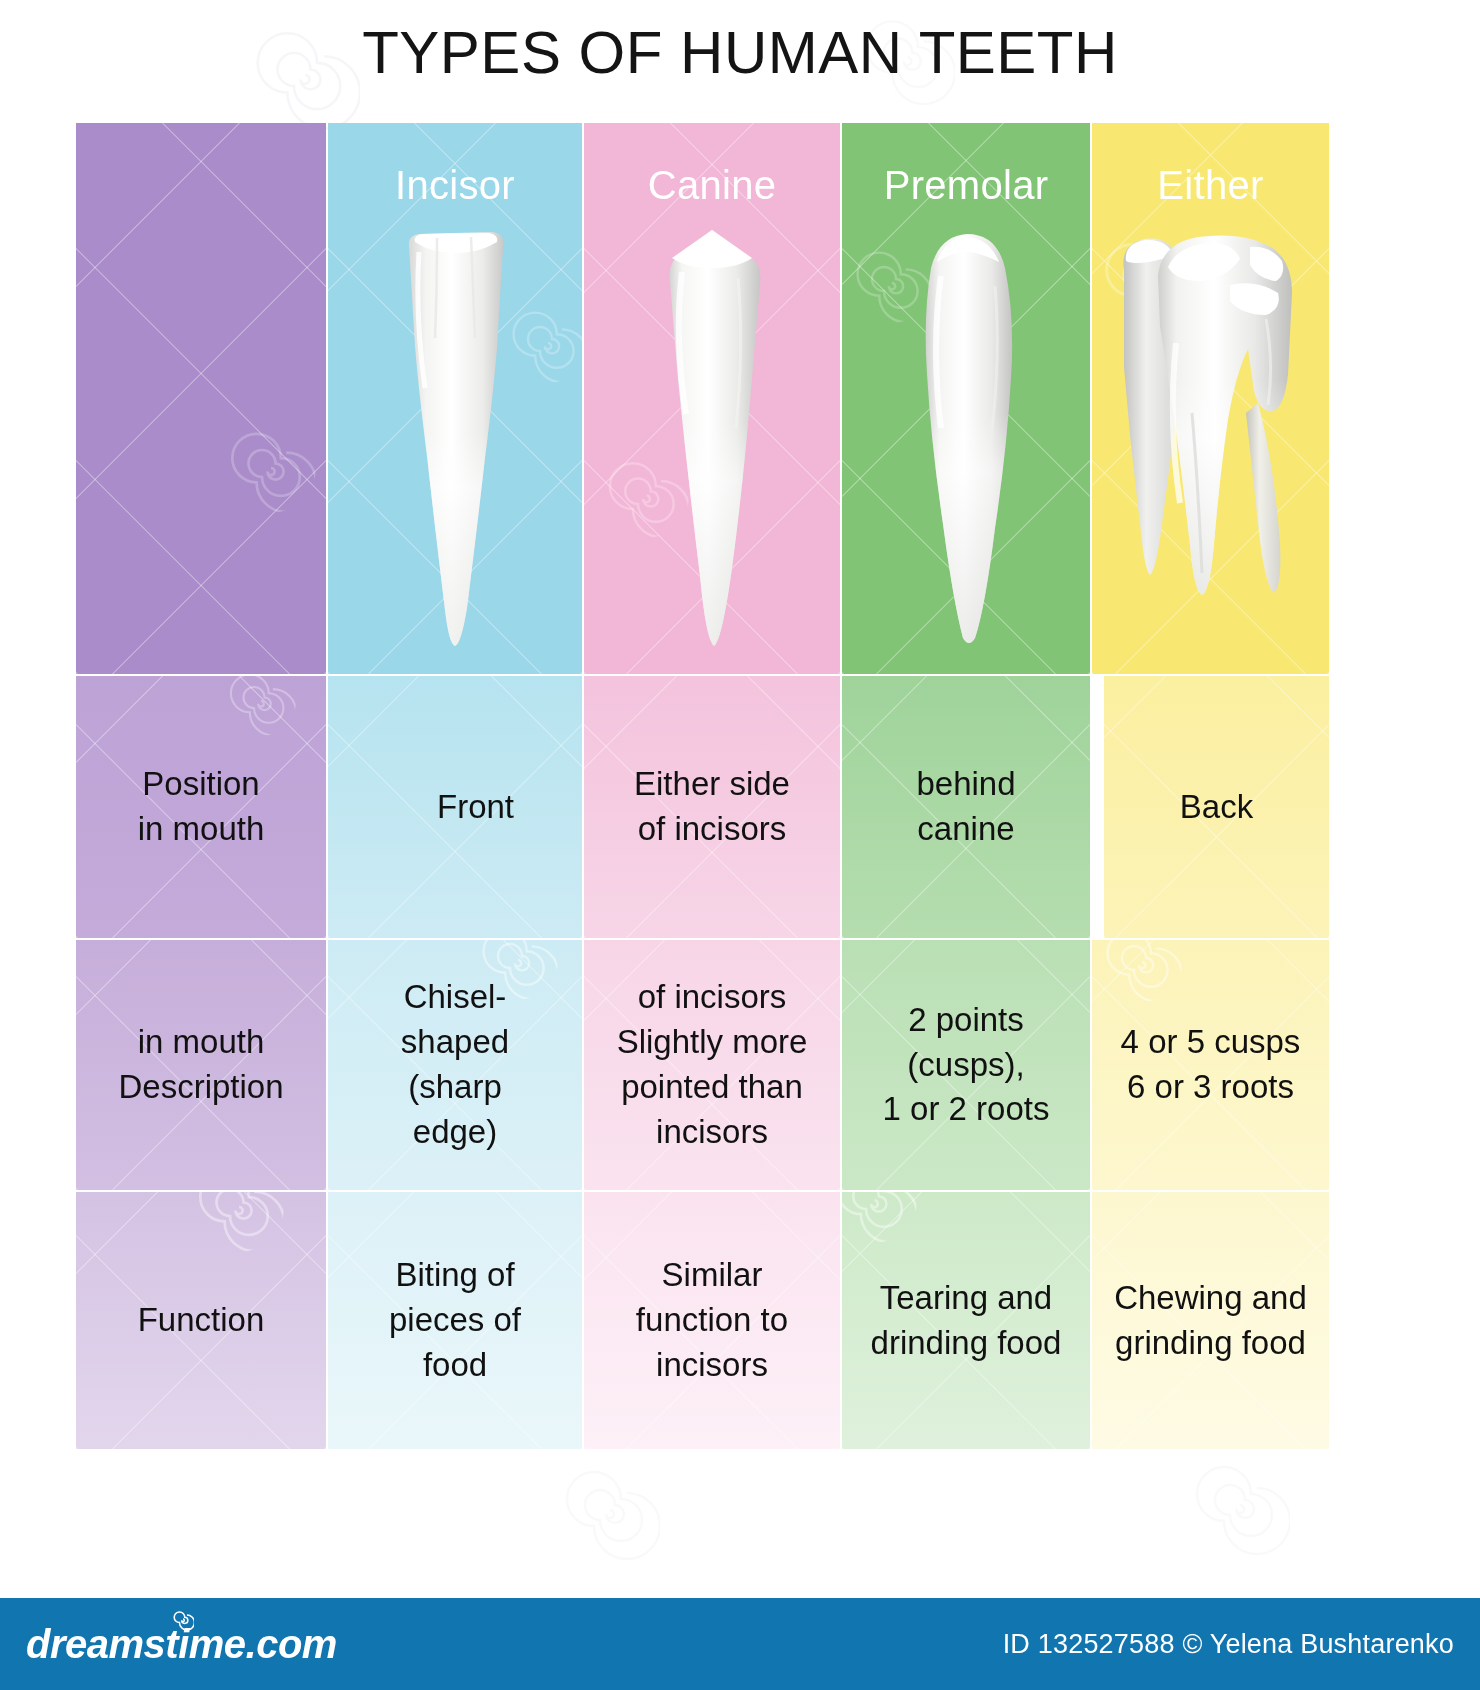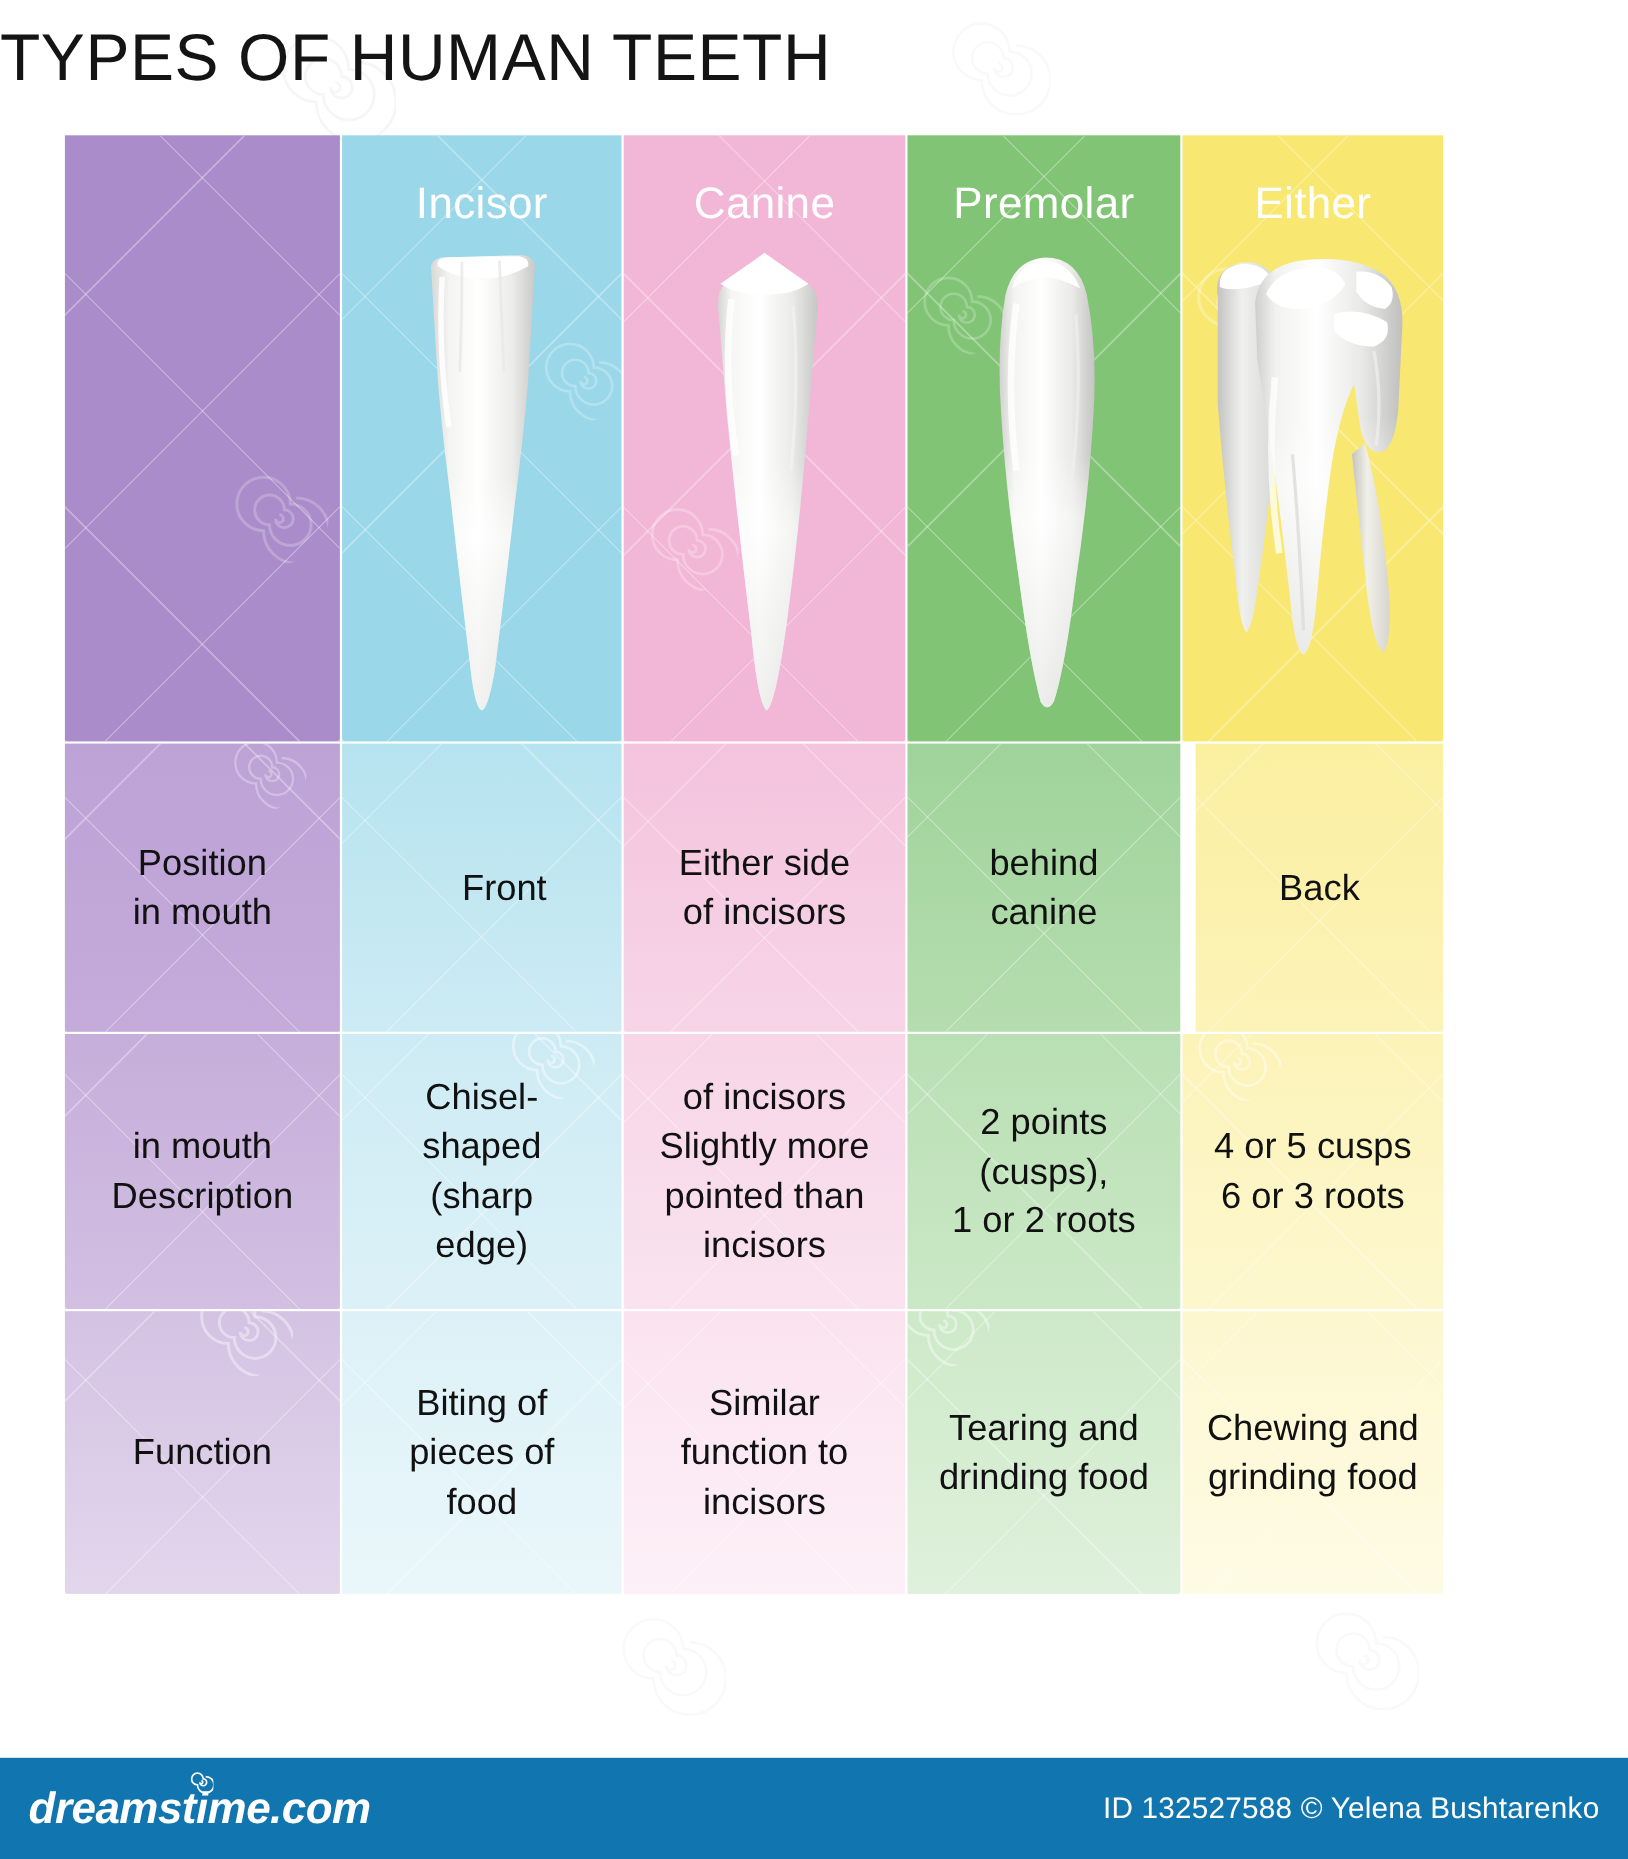--- a/index.html
+++ b/index.html
@@ -19,31 +19,32 @@
     height: 1690px;
     background: #ffffff;
   }
 
   
   .title {
     position: absolute;
     top: 18px;
     left: 0;
     width: 1480px;
+    text-align: center;
     font-size: 60px;
     letter-spacing: 0.5px;
     color: #141414;
     font-weight: 400;
     white-space: nowrap;
   }
 
   
   .table {
     position: absolute;
-    left: 59px;
+    left: 76px;
     top: 123px;
     width: 1245px;
     height: 1320px;
     display: grid;
     grid-template-columns: 250px 254px 256px 248px 237px;
     grid-template-rows: 551px 262px 250px 257px;
     column-gap: 2px;
     row-gap: 2px;
   }
 

